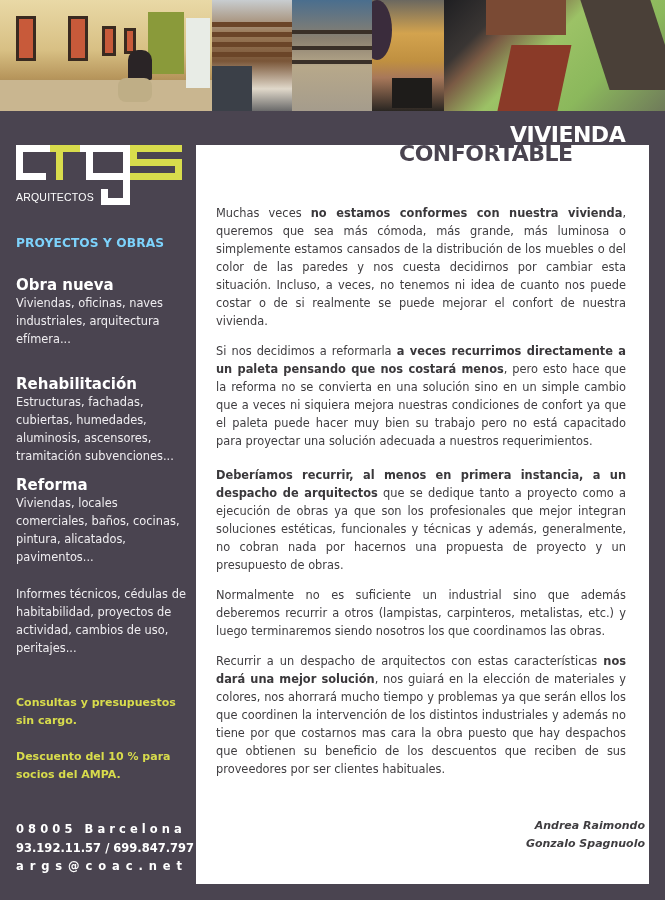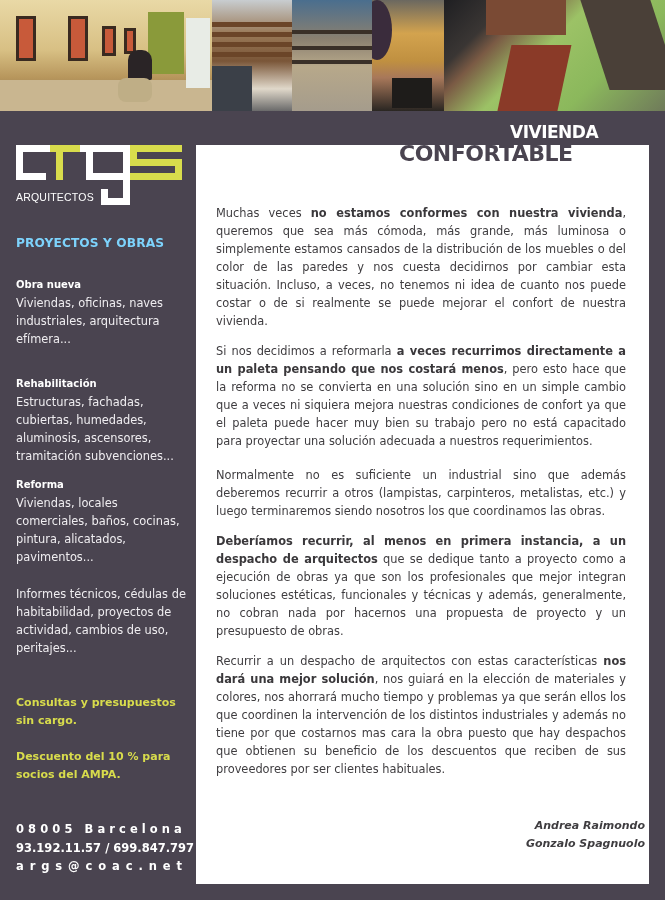--- a/index.html
+++ b/index.html
@@ -33,28 +33,28 @@
   .logo { position:absolute; left:16px; top:145px; width:166px; height:60px; }
   .logo .blk { position:absolute; }
   .w { background:#ffffff; }
   .y { background:#d8dc4c; }
   .logo-text { position:absolute; left:16px; top:191px; font-family:"Liberation Sans", sans-serif; font-size:10.5px; color:#ffffff; letter-spacing:0.2px; }
 
   
   .sidebar { position:absolute; left:16px; top:236px; width:172px; color:#f2f0f2; font-family:"DejaVu Sans", sans-serif; }
   .side-head { color:#7dd3fc; font-weight:bold; font-size:12.2px; letter-spacing:0.1px; }
   .svc { position:absolute; left:0; width:172px; }
-  .svc-title { font-weight:bold; font-size:10px; line-height:18px; color:#ffffff; }
+  .svc-title { font-weight:bold; font-size:15px; line-height:18px; color:#ffffff; }
   .svc-desc { font-size:11.4px; line-height:18px; color:#efedf0; }
   .promo { position:absolute; left:0; width:172px; color:#d8dc4c; font-weight:bold; font-size:11px; line-height:18px; }
   .contact { position:absolute; left:16px; top:820px; width:166px; color:#ffffff; font-weight:bold; font-size:11.5px; line-height:18.5px; }
   .contact div { text-align:justify; text-align-last:justify; white-space:nowrap; display:flex; justify-content:space-between; }
 
   
-  .title-top { position:absolute; left:510px; top:122px; color:#ffffff; font-family:"DejaVu Sans", sans-serif; font-weight:bold; font-size:17px; letter-spacing:-0.5px; z-index:3; }
+  .title-top { position:absolute; left:510px; top:122px; color:#ffffff; font-family:"DejaVu Sans", sans-serif; font-weight:bold; font-size:22px; letter-spacing:-0.5px; z-index:3; }
   .title-bottom { position:absolute; left:399px; top:141px; color:#4a4450; font-family:"DejaVu Sans", sans-serif; font-weight:bold; font-size:22px; letter-spacing:-0.5px; z-index:3; }
 
   
   .content { position:absolute; left:196px; top:145px; width:453px; height:739px; background:#ffffff; z-index:1; }
   .article { position:absolute; left:216px; top:204px; width:410px; color:#3f3d40; font-family:"DejaVu Sans", sans-serif; font-size:11.4px; line-height:18px; text-align:justify; z-index:2; }
   .article p { margin-bottom:12px; }
   .article p.tight { margin-bottom:16px; }
   .article b { font-weight:bold; color:#3a383b; }
   .sig { position:absolute; right:20px; top:817px; width:200px; text-align:right; font-style:italic; color:#3f3d40; font-size:11px; line-height:18px; z-index:2;font-weight:bold; }
 </style>
@@ -182,21 +182,21 @@
       <span>.</span>
       <span>n</span>
       <span>e</span>
       <span>t</span>
   </div>
 </div>
 
 <div class="article">
   <p><span>Muchas veces </span><b>no estamos conformes con nuestra vivienda</b><span>, queremos que sea más cómoda, más grande, más luminosa o simplemente estamos cansados de la distribución de los muebles o del color de las paredes y nos cuesta decidirnos por cambiar esta situación. Incluso, a veces, no tenemos ni idea de cuanto nos puede costar o de si realmente se puede mejorar el confort de nuestra vivienda.</span></p>
   <p class="tight"><span>Si nos decidimos a reformarla </span><b>a veces recurrimos directamente a un paleta pensando que nos costará menos</b><span>, pero esto hace que la reforma no se convierta en una solución sino en un simple cambio que a veces ni siquiera mejora nuestras condiciones de confort ya que el paleta puede hacer muy bien su trabajo pero no está capacitado para proyectar una solución adecuada a nuestros requerimientos.</span></p>
+  <p><b>Deberíamos recurrir, al menos en primera instancia, a un despacho de arquitectos</b><span> que se dedique tanto a proyecto como a ejecución de obras ya que son los profesionales que mejor integran soluciones estéticas, funcionales y técnicas y además, generalmente, no cobran nada por hacernos una propuesta de proyecto y un presupuesto de obras.</span></p>
   <p>Normalmente no es suficiente un industrial sino que además deberemos recurrir a otros (lampistas, carpinteros, metalistas, etc.) y luego terminaremos siendo nosotros los que coordinamos las obras.</p>
-  <p><b>Deberíamos recurrir, al menos en primera instancia, a un despacho de arquitectos</b><span> que se dedique tanto a proyecto como a ejecución de obras ya que son los profesionales que mejor integran soluciones estéticas, funcionales y técnicas y además, generalmente, no cobran nada por hacernos una propuesta de proyecto y un presupuesto de obras.</span></p>
   <p><span>Recurrir a un despacho de arquitectos con estas características </span><b>nos dará una mejor solución</b><span>, nos guiará en la elección de materiales y colores, nos ahorrará mucho tiempo y problemas ya que serán ellos los que coordinen la intervención de los distintos industriales y además no tiene por que costarnos mas cara la obra puesto que hay despachos que obtienen su beneficio de los descuentos que reciben de sus proveedores por ser clientes habituales.</span></p>
 </div>
 
 <div class="sig">
   <div>Andrea Raimondo</div>
   <div>Gonzalo Spagnuolo</div>
 </div>
 
 </body></html>

